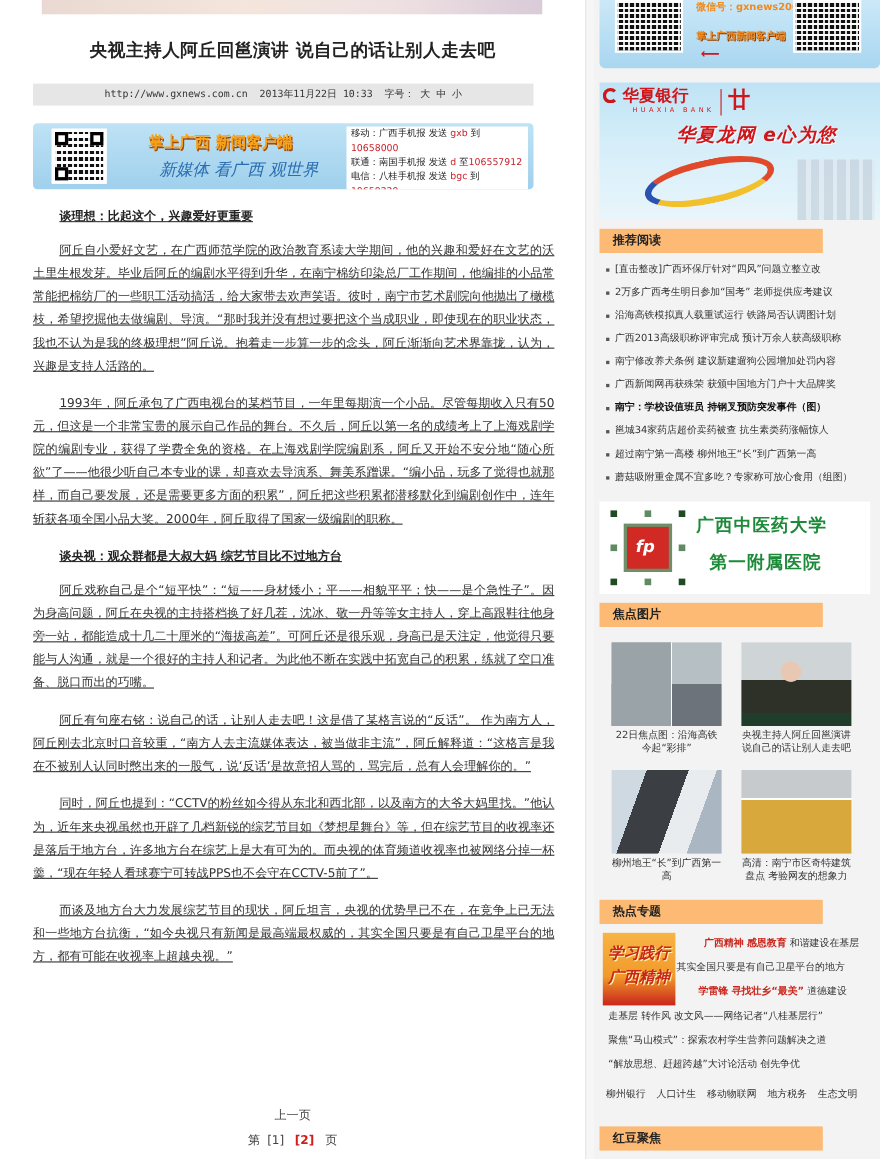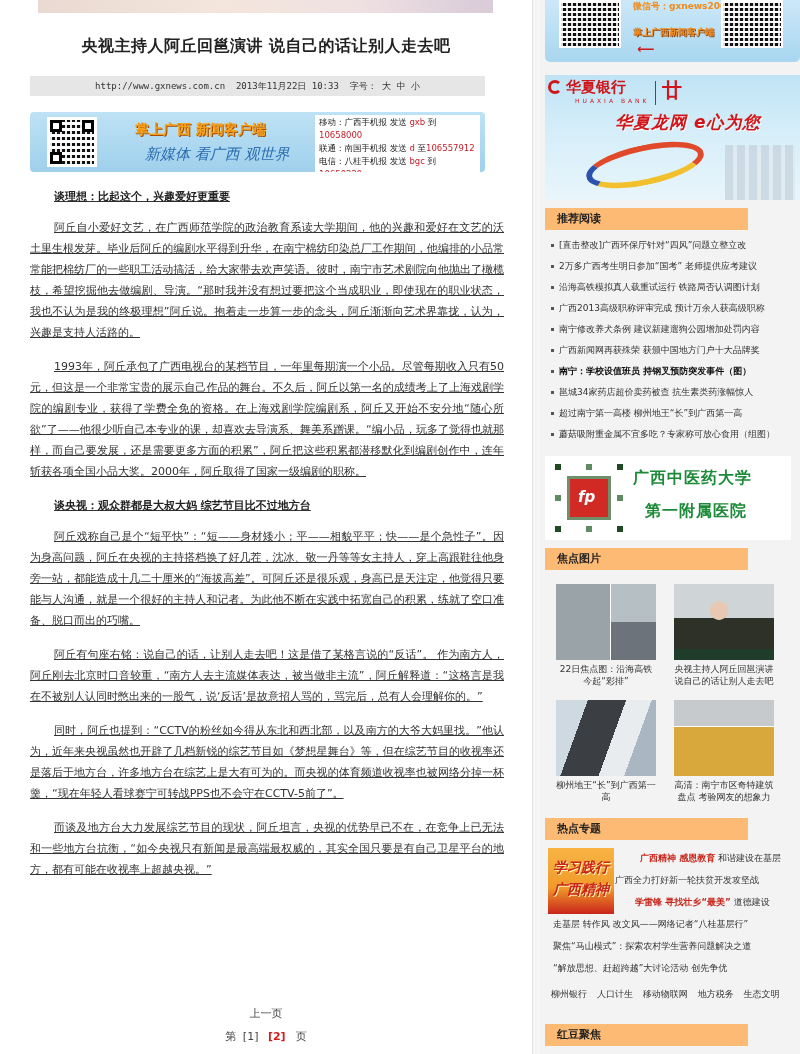--- a/index.html
+++ b/index.html
@@ -244,21 +244,21 @@
   <div class="photo p4">
     <div class="img"></div>
     <div class="cap">高清：南宁市区奇特建筑盘点  考验网友的想象力</div>
   </div>
 </div>
 
 <div class="box-head" style="left:545px; top:818px;">热点专题</div>
 <div class="hot">
   <div class="badge">学习践行 广西精神</div>
   <div class="line" style="left:70px; top:0;margin-left:25px;"><span class="red">广西精神  感恩教育</span><span>  和谐建设在基层</span></div>
-  <div class="line" style="left:70px; top:22px;"><span>广西全力打好新一轮扶贫开发攻坚战</span></div>
+  <div class="line" style="left:70px; top:22px;"><span>其实全国只要是有自己卫星平台的地方</span></div>
   <div class="line" style="left:70px; top:44px;padding-left:20px;"><span class="red">学雷锋  寻找壮乡“最美”</span><span>  道德建设</span></div>
   <div class="line" style="left:8px; top:66px;"><span>走基层  转作风  改文风——网络记者“八桂基层行”</span></div>
   <div class="line" style="left:8px; top:88px;"><span>聚焦“马山模式”：探索农村学生营养问题解决之道</span></div>
   <div class="line" style="left:8px; top:110px;"><span>“解放思想、赶超跨越”大讨论活动  创先争优</span></div>
 </div>
 <div class="tags">
   <span>柳州银行</span>
   <span>人口计生</span>
   <span>移动物联网</span>
   <span>地方税务</span>

